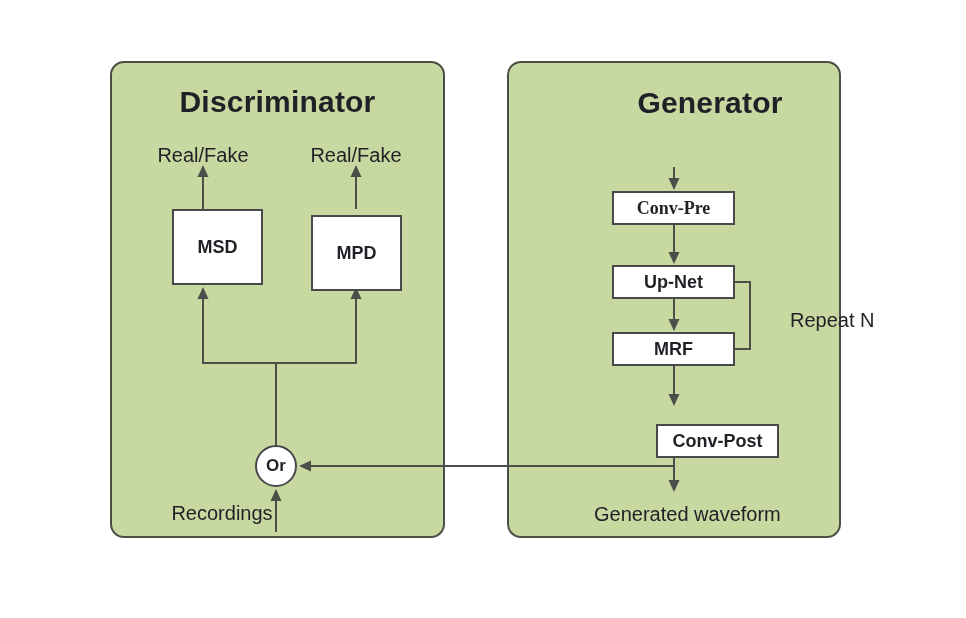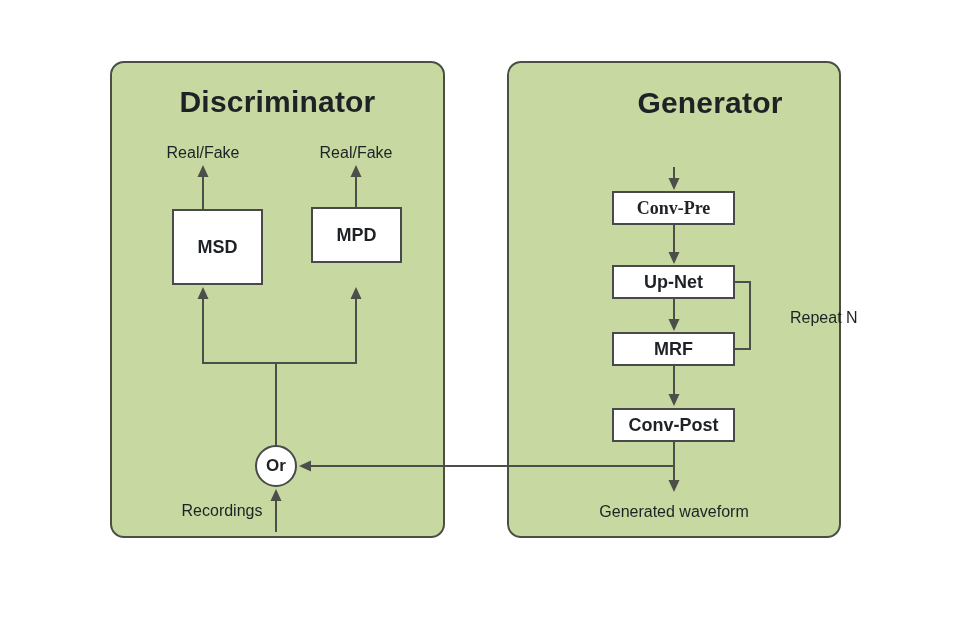--- a/index.html
+++ b/index.html
@@ -53,41 +53,41 @@
     background:var(--box-bg);
     border:2px solid var(--box-border);
     box-sizing:border-box;
     display:flex;align-items:center;justify-content:center;
     font-weight:bold;
     font-size:18px;
     z-index:3;
     color:var(--text);
   }
   .node.msd{left:158px;top:209px;width:91px;height:76px;margin-left:14px;}
-  .node.mpd{left:311px;top:207px;width:91px;height:56px;}
+  .node.mpd{left:311px;top:215px;width:91px;height:76px;}
   .node.gen{left:612px;width:123px;height:34px;}
   .node.conv-pre{top:191px;font-family:Liberation Serif, serif;}
   .node.up-net{top:265px;}
   .node.mrf{top:332px;}
-  .node.conv-post{top:408px;}
+  .node.conv-post{top:424px;margin-left:44px;}
   .or-node{
     position:absolute;
     left:255px;top:445px;width:42px;height:42px;
     background:var(--box-bg);
     border:2px solid var(--box-border);
     border-radius:50%;
     box-sizing:border-box;
     display:flex;align-items:center;justify-content:center;
     font-weight:bold;font-size:17px;
     z-index:3;
     color:var(--text);
   }
   .small-label{
     position:absolute;
-    font-size:16px;
+    font-size:20px;
     text-align:center;
     white-space:nowrap;
     z-index:3;
     color:var(--text);
   }
   .lbl-realfake-msd{left:143px;top:144px;width:120px;}
   .lbl-realfake-mpd{left:296px;top:144px;width:120px;}
   .lbl-recordings{left:162px;top:502px;width:120px;}
   .lbl-mel{left:594px;top:144px;width:160px;}
   .lbl-repeat{left:758px;top:309px;width:90px;text-align:left;margin-left:32px;}

